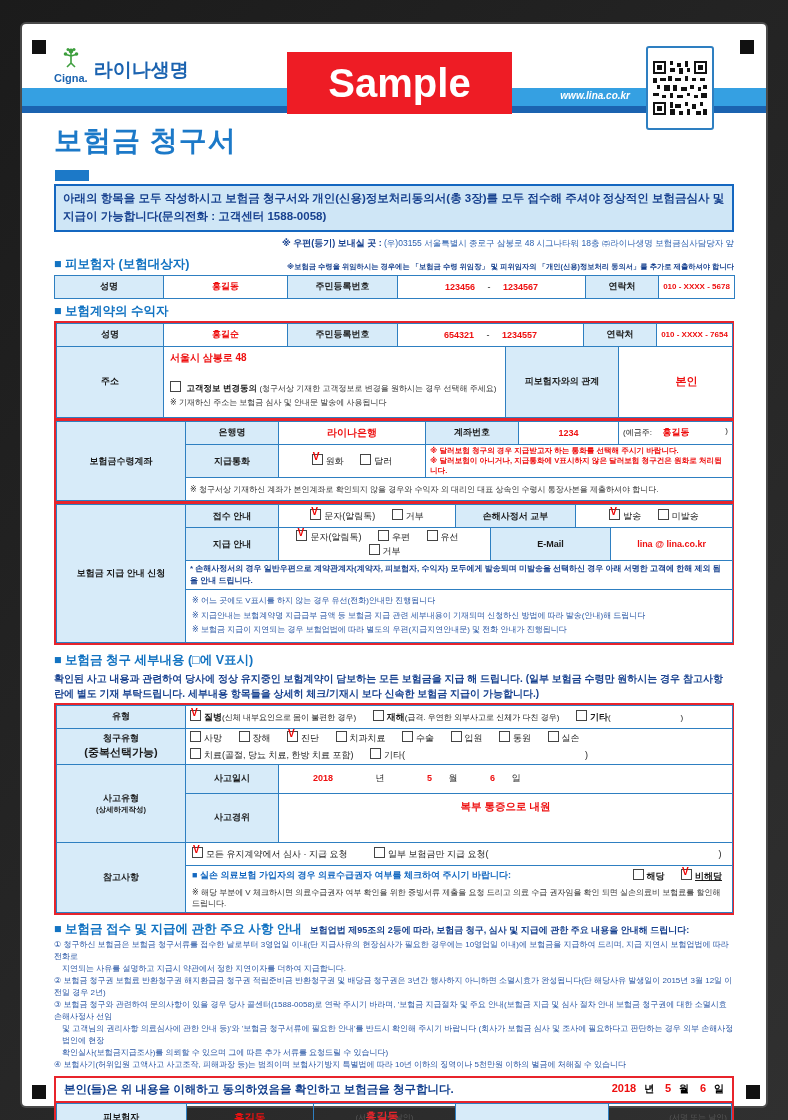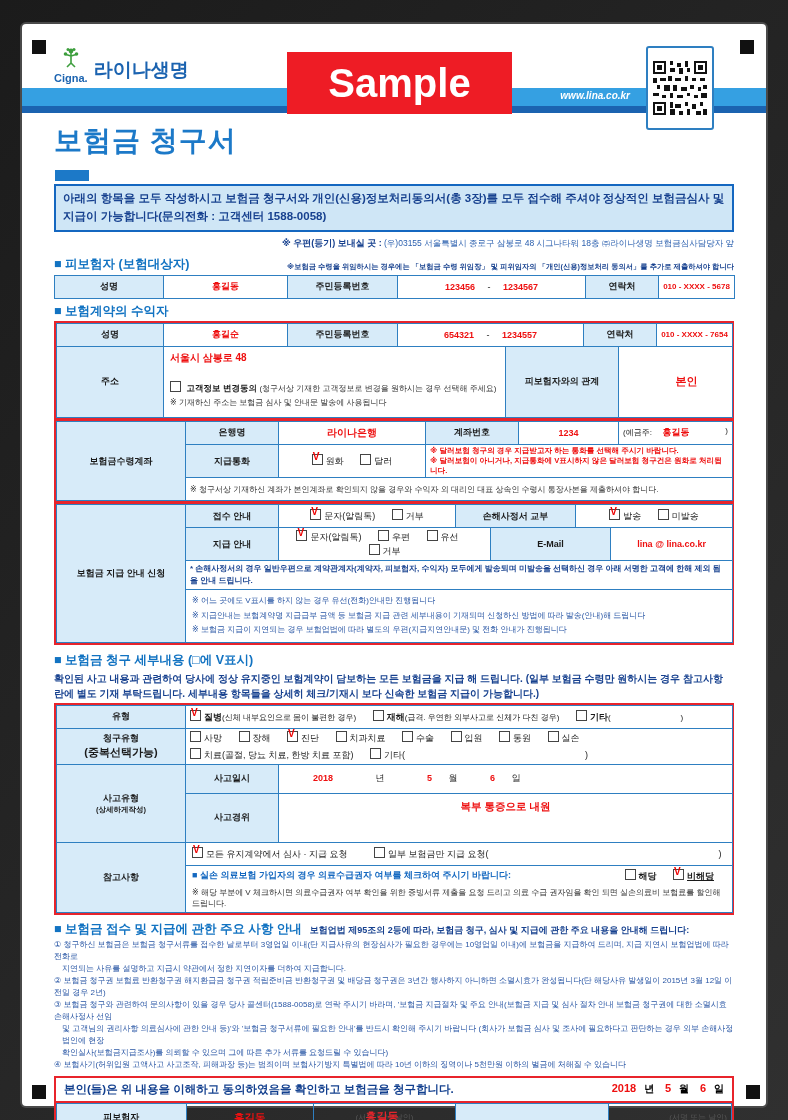--- a/index.html
+++ b/index.html
@@ -348,21 +348,21 @@
           <td class="lbl">참고사항</td>
           <td colspan="2" style="padding:0;">
             <div style="padding:4px 6px;border-bottom:1px solid #2e7fc1;">
               <span class="opt" style="margin-right:24px;"><span class="cb on"></span><span>모든 유지계약에서 심사 · 지급 요청</span></span>
               <span class="opt" style="margin-right:0;"><span class="cb"></span><span>일부 보험금만 지급 요청(</span><span class="gapw" style="width:230px;"></span><span>)</span></span>
             </div>
             <div style="padding:3px 6px;display:flex;align-items:center;">
               <span class="bold-navy" style="font-size:9px;color:#1468c0;">■ 실손 의료보험 가입자의 경우 의료수급권자 여부를 체크하여 주시기 바랍니다:</span>
               <span style="margin-left:auto;font-weight:bold;">
                 <span class="opt"><span class="cb"></span><span>해당</span></span>
-                <span class="opt" style="margin-right:12px;text-decoration:underline;"><span class="cb on"></span><span>비해당</span></span>
+                <span class="opt" style="margin-right:4px;text-decoration:underline;"><span class="cb on"></span><span>비해당</span></span>
               </span>
             </div>
             <div class="small" style="padding:1px 6px 3px 6px;color:#333;">※ 해당 부분에 V 체크하시면 의료수급권자 여부 확인을 위한 증빙서류 제출을 요청 드리고 의료 수급 권자임을 확인 되면 실손의료비 보험료를 할인해 드립니다.</div>
           </td>
         </tr>
       </tbody>
           </table>
       </div>
 
       <div class="subhead">

